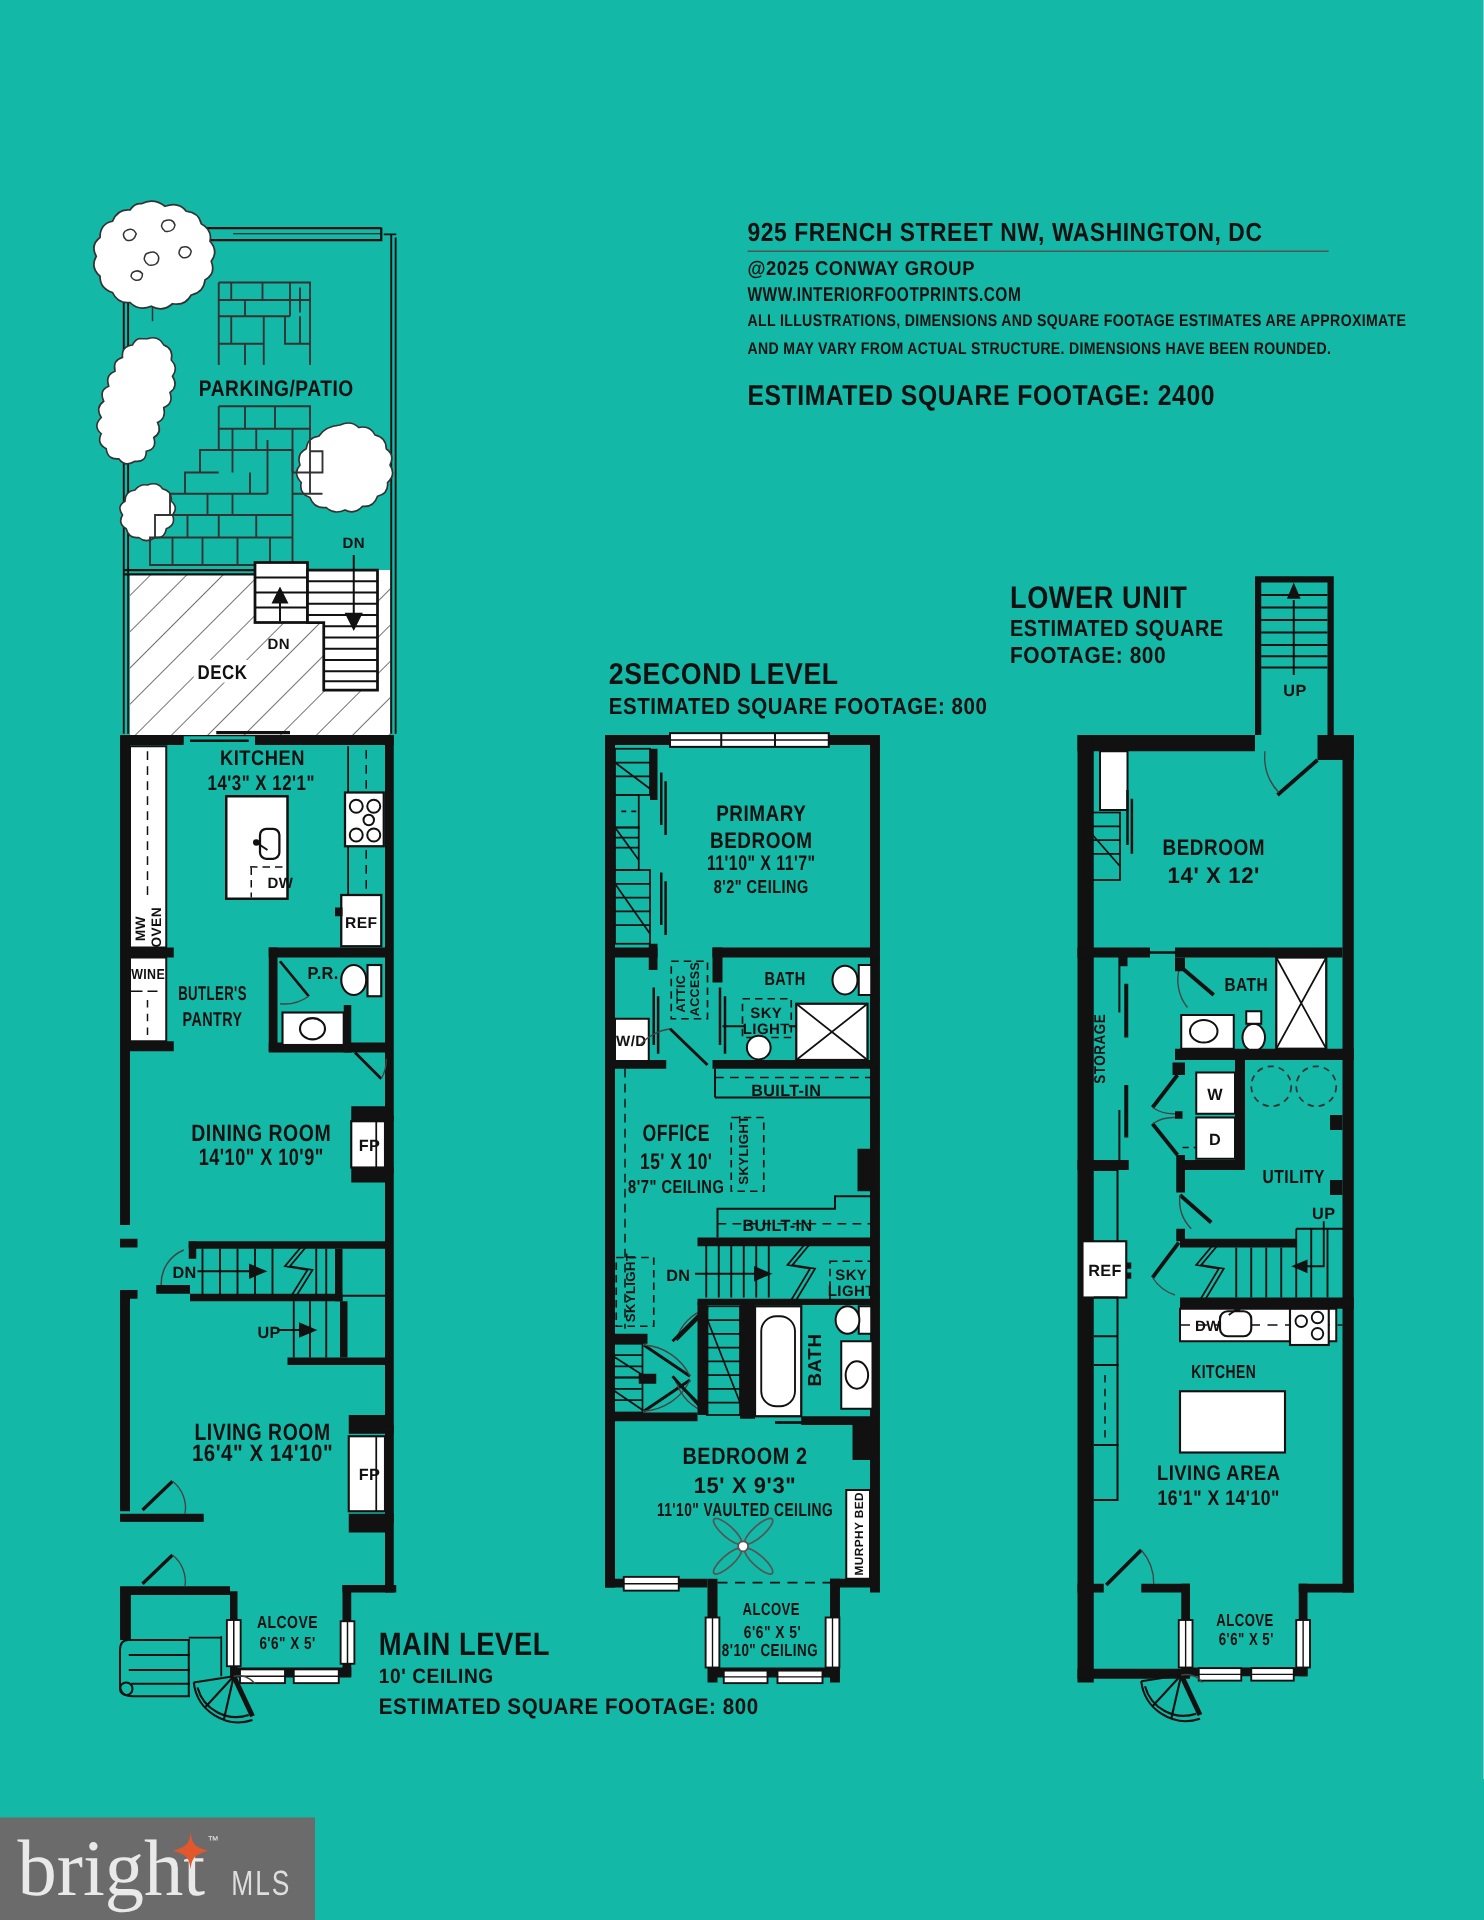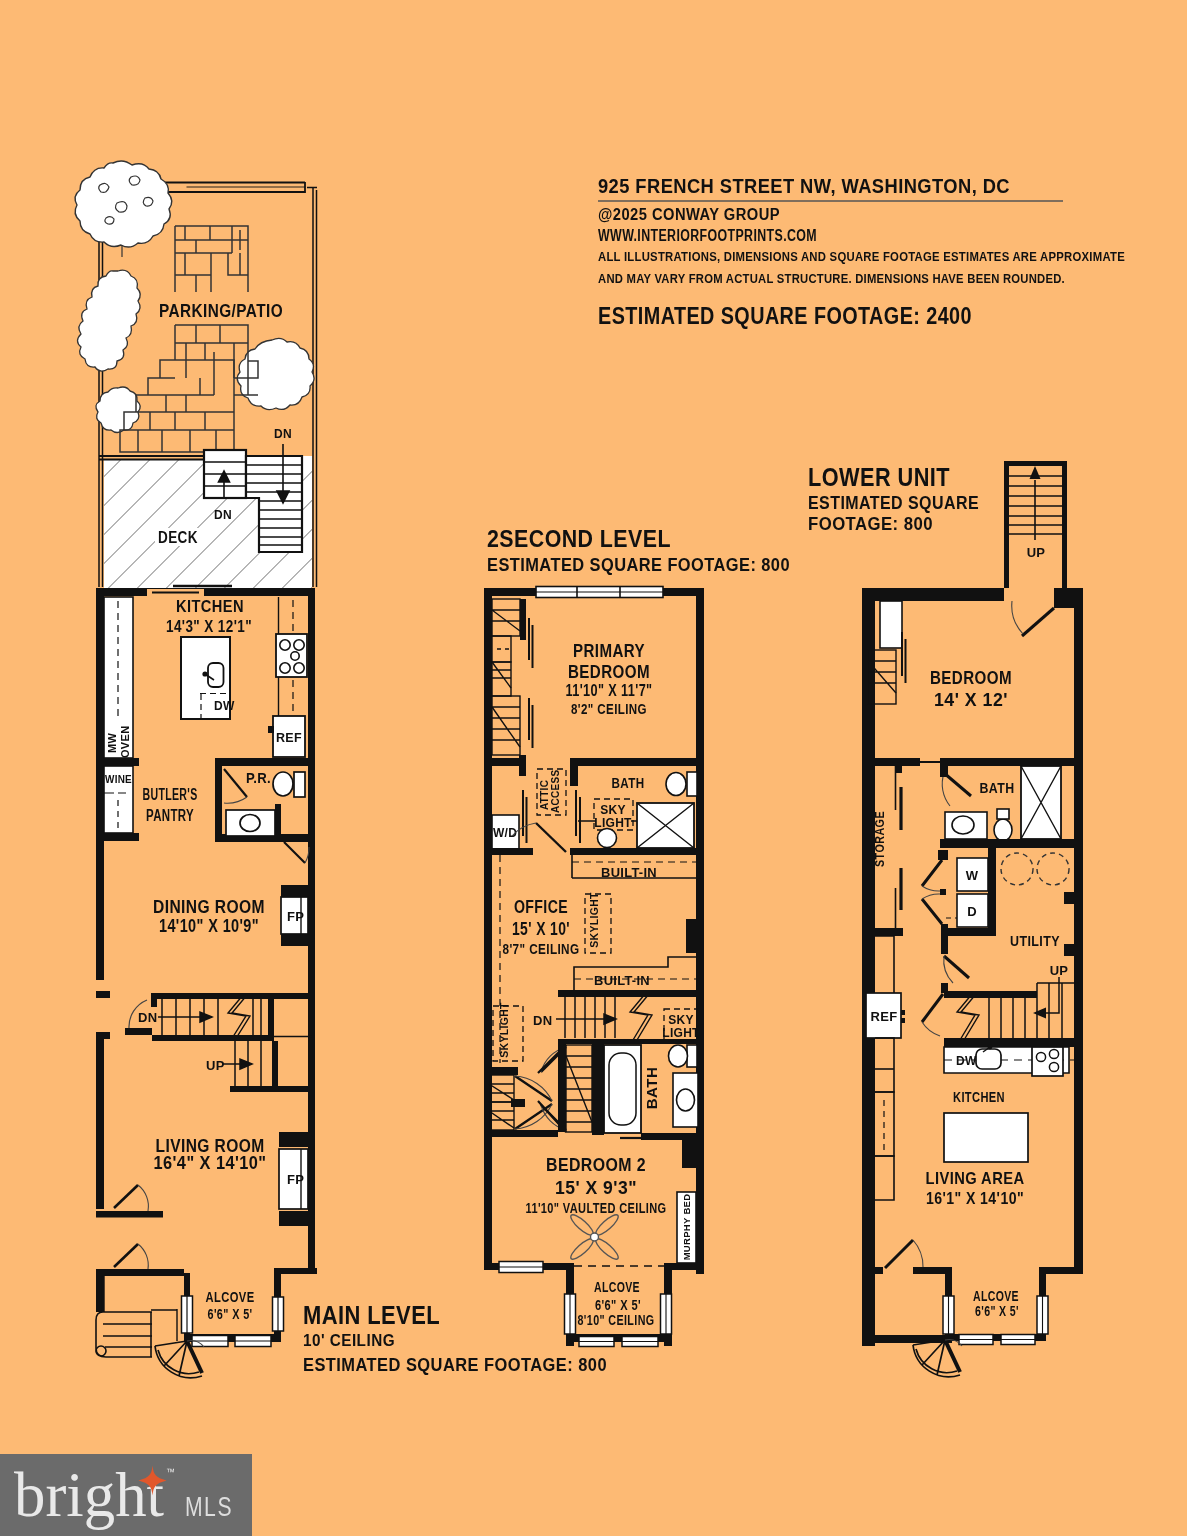--- a/index.html
+++ b/index.html
@@ -1,16 +1,16 @@
 <!DOCTYPE html>
 <html><head>
 <meta charset="utf-8">
 <style>
   html,body{margin:0;padding:0;background:#fff;}
-  .page{position:relative;width:1187px;height:1536px;background:#fdba74;overflow:hidden;}
+  .page{position:relative;width:1187px;height:1536px;background:#14b8a6;overflow:hidden;}
   svg{position:absolute;top:0;left:0;}
   text{font-family:"Liberation Sans",sans-serif;fill:#111;}
   .rm{font-weight:700;letter-spacing:.5px;}
   .sm{font-weight:700;letter-spacing:.3px;}
 </style>
 </head>
 <body>
 <div class="page">
 <svg width="1187" height="1536" viewBox="0 0 1187 1536">
 

